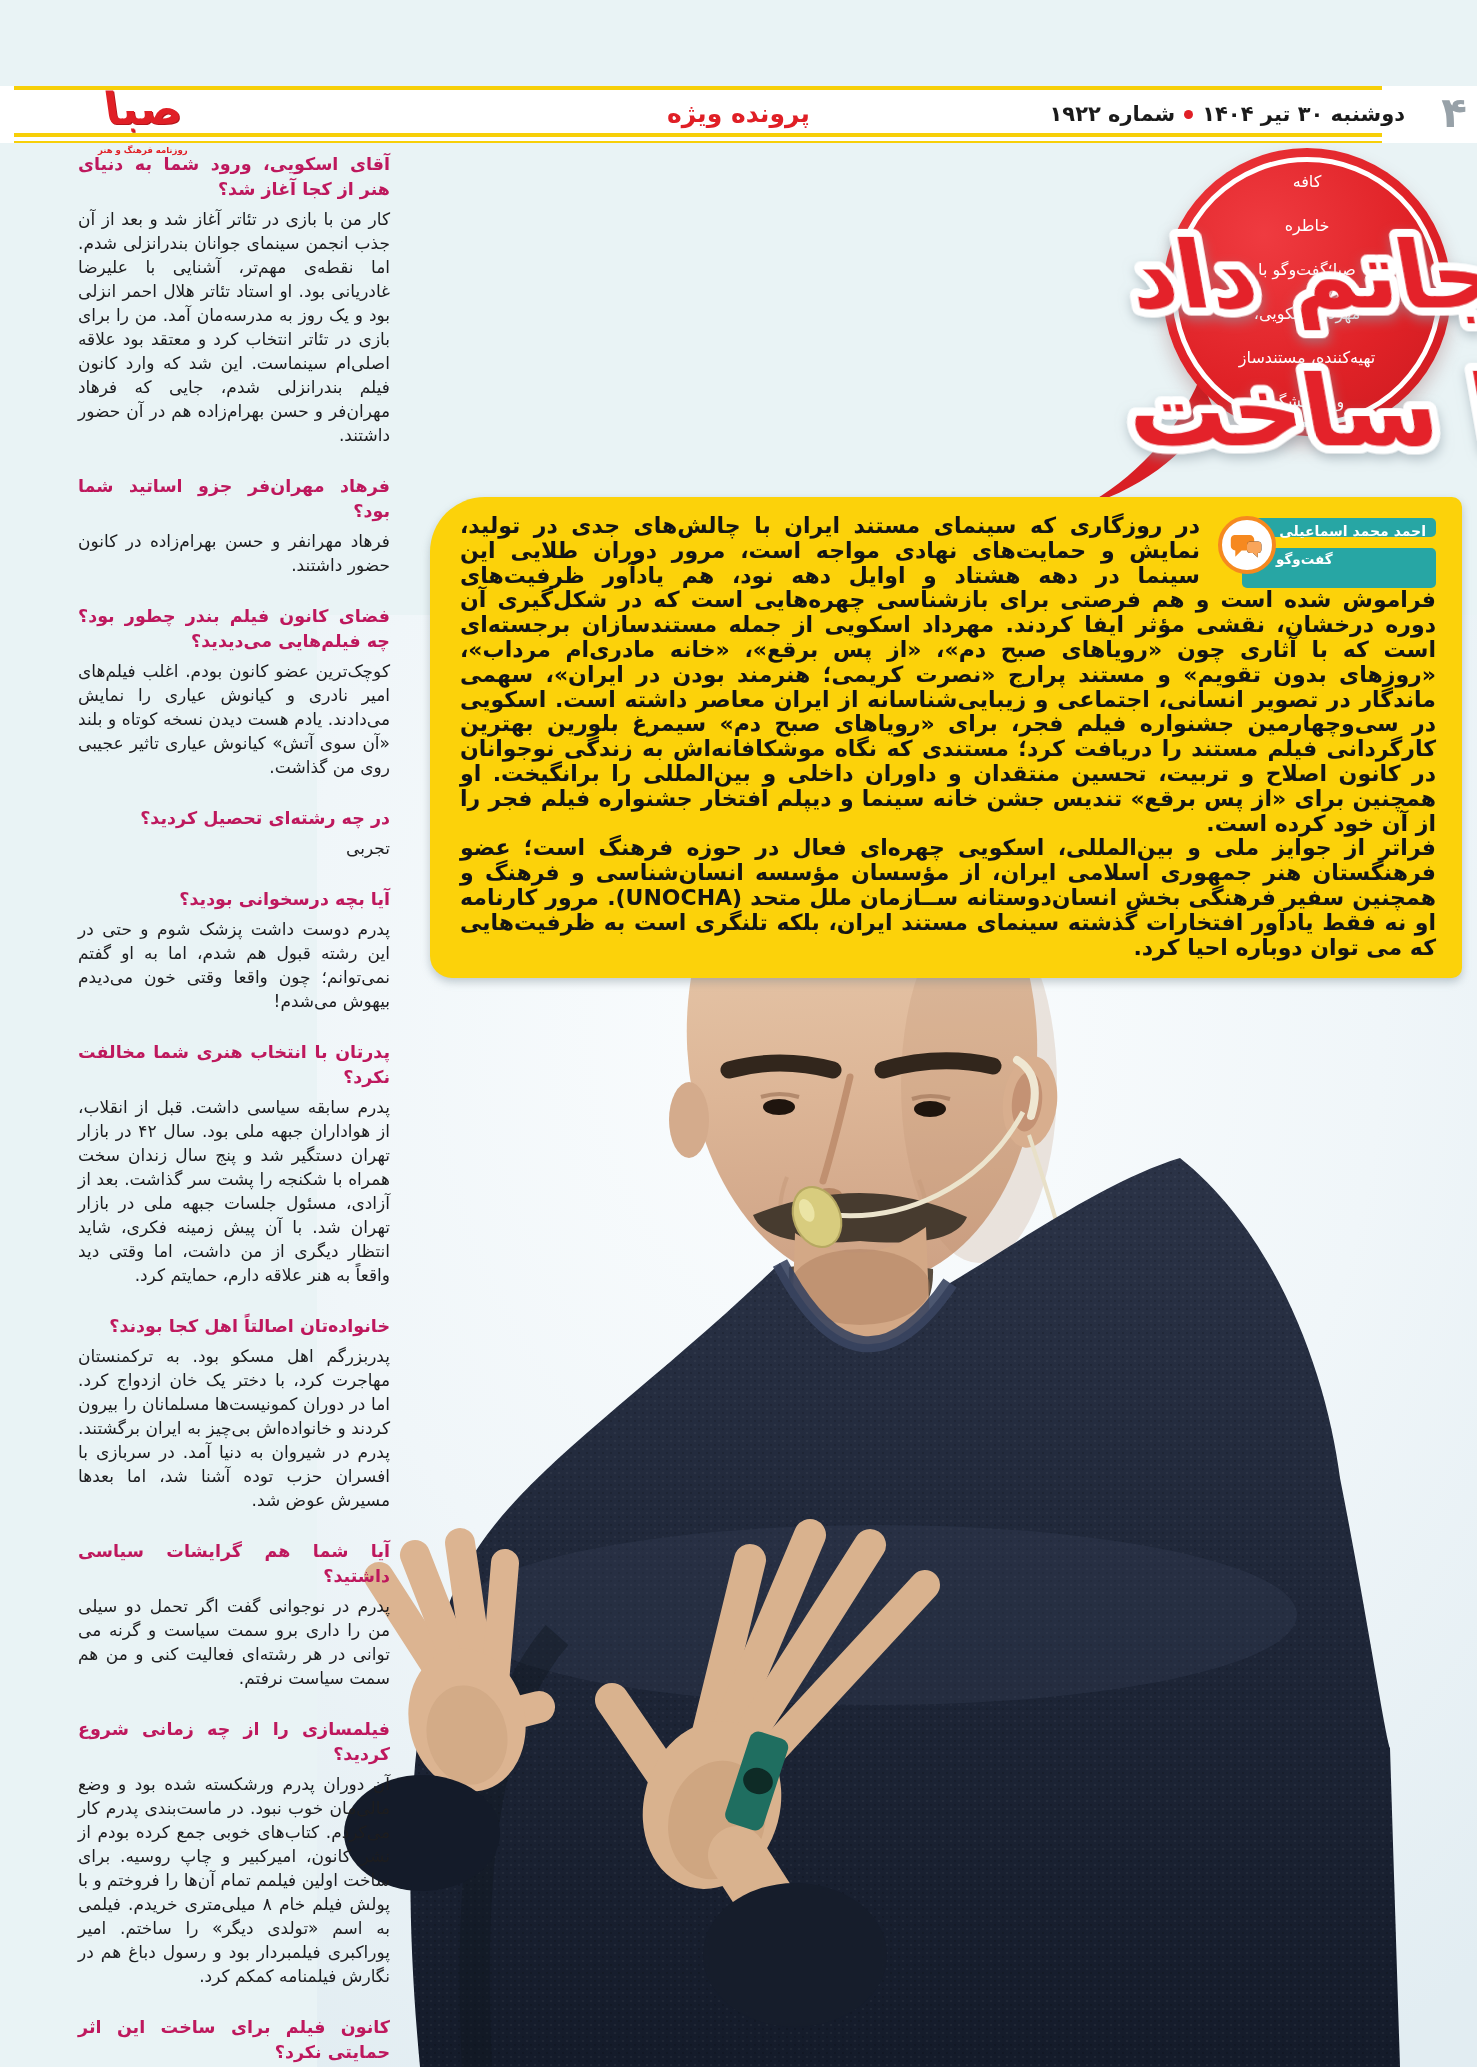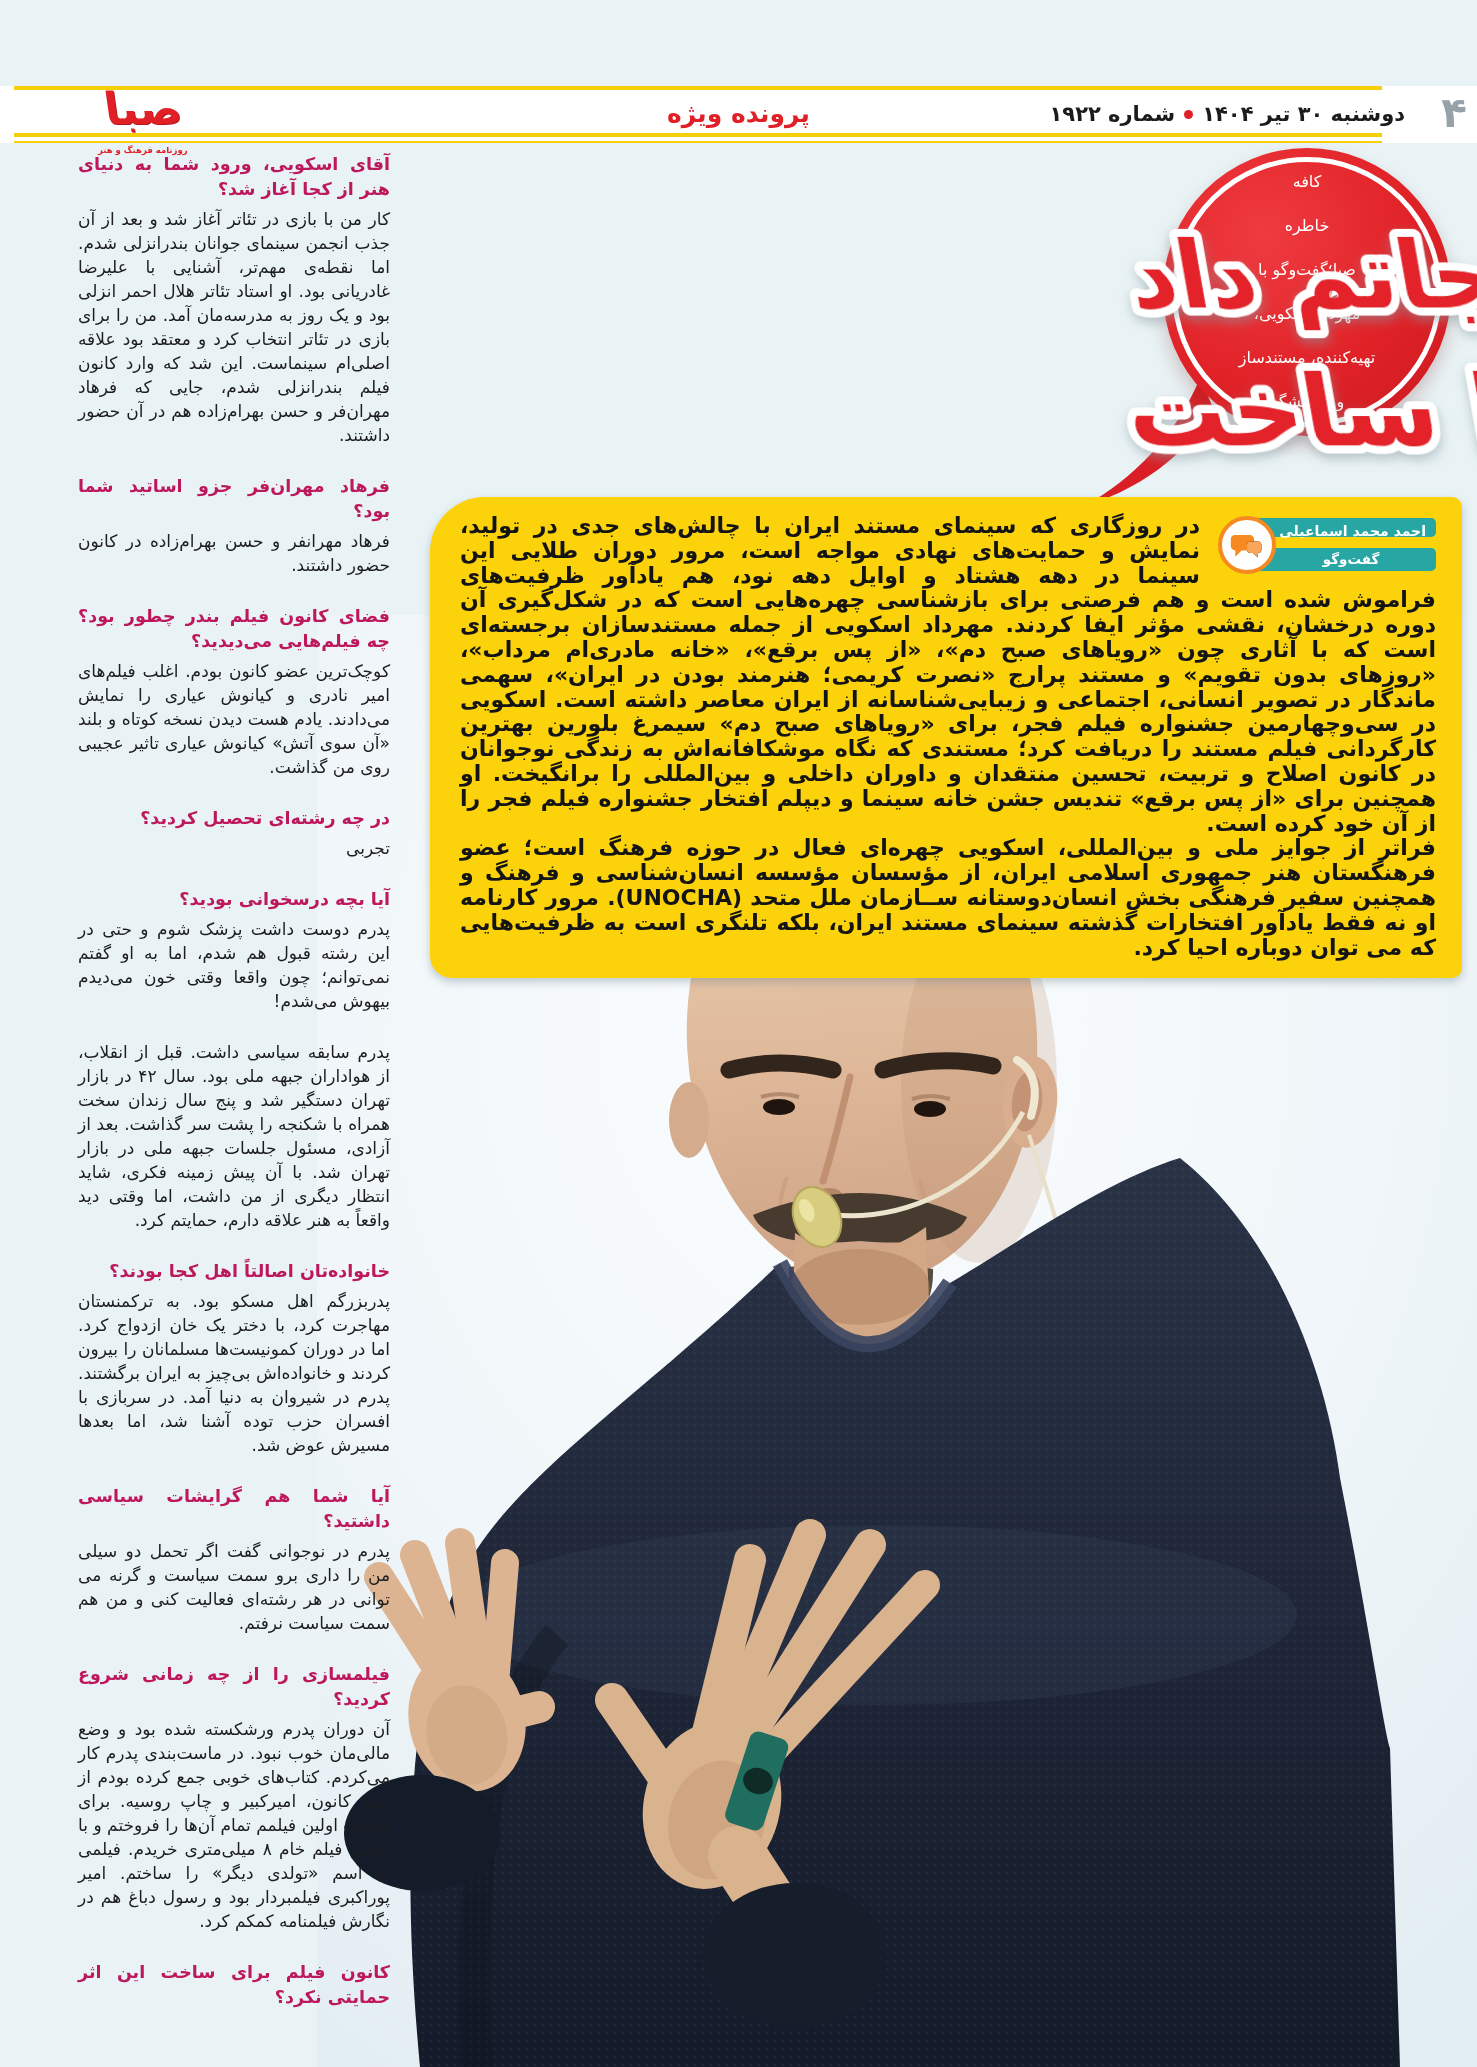--- a/index.html
+++ b/index.html
@@ -38,21 +38,21 @@
   .headline-svg{position:absolute; left:420px; top:158px; z-index:4; overflow:visible;}
   
   .lead-box{position:absolute; left:430px; top:497px; width:1032px; min-height:298px; box-sizing:border-box;
     background:#fcd20a; border-radius:55px 10px 10px 22px; padding:17px 26px 18px 30px; z-index:4;
     box-shadow:0 4px 8px rgba(110,130,140,.4); direction:rtl;}
   .lead-box p{margin:0; color:#141414; font-size:22px; font-weight:bold; line-height:24.8px; text-align:justify;}
   .byline-badge{float:right; width:218px; height:58px; position:relative; margin:2px 0 8px 18px;}
   .badge-pill{position:absolute; right:0; left:24px; background:#27a6a4; color:#fff; font-weight:bold; text-align:right;
     border-radius:5px; padding:0 10px 0 34px; box-sizing:border-box;}
   .badge-author{top:2px; height:19px; line-height:26px; font-size:14px;}
-  .badge-kicker{top:32px; height:23px; line-height:23px; font-size:13.5px; text-align:center;}
+  .badge-kicker{top:32px; height:40px; line-height:23px; font-size:13.5px; text-align:left;}
   .badge-circle{position:absolute; left:0; top:50%; transform:translateY(-50%); width:58px; height:58px; border-radius:50%;
     background:#fff; border:4px solid #f6891f; box-sizing:border-box; z-index:2; display:flex; align-items:center; justify-content:center;}
   
   .portrait{position:absolute; left:317px; top:615px; z-index:1;}
 </style>
 </head>
 <body>
 
 <div class="page">
 
@@ -238,20 +238,21 @@
       <div class="q">در چه رشته‌ای تحصیل کردید؟</div>
       <div class="a">تجربی</div>
     </div>
 
     <div class="qa-block">
       <div class="q">آیا بچه درسخوانی بودید؟</div>
       <div class="a">پدرم دوست داشت پزشک شوم و حتی در این رشته قبول هم شدم، اما به او گفتم نمی‌توانم؛ چون واقعا وقتی خون می‌دیدم بیهوش می‌شدم!</div>
     </div>
 
     <div class="qa-block">
+      <div class="q">پدرتان با انتخاب هنری شما مخالفت نکرد؟</div>
       <div class="a">پدرم سابقه سیاسی داشت. قبل از انقلاب، از هواداران جبهه ملی بود. سال ۴۲ در بازار تهران دستگیر شد و پنج سال زندان سخت همراه با شکنجه را پشت سر گذاشت. بعد از آزادی، مسئول جلسات جبهه ملی در بازار تهران شد. با آن پیش زمینه فکری، شاید انتظار دیگری از من داشت، اما وقتی دید واقعاً به هنر علاقه دارم، حمایتم کرد.</div>
     </div>
 
     <div class="qa-block">
       <div class="q">خانواده‌تان اصالتاً اهل کجا بودند؟</div>
       <div class="a">پدربزرگم اهل مسکو بود. به ترکمنستان مهاجرت کرد، با دختر یک خان ازدواج کرد. اما در دوران کمونیست‌ها مسلمانان را بیرون کردند و خانواده‌اش بی‌چیز به ایران برگشتند. پدرم در شیروان به دنیا آمد. در سربازی با افسران حزب توده آشنا شد، اما بعدها مسیرش عوض شد.</div>
     </div>
 
     <div class="qa-block">
       <div class="q">آیا شما هم گرایشات سیاسی داشتید؟</div>

